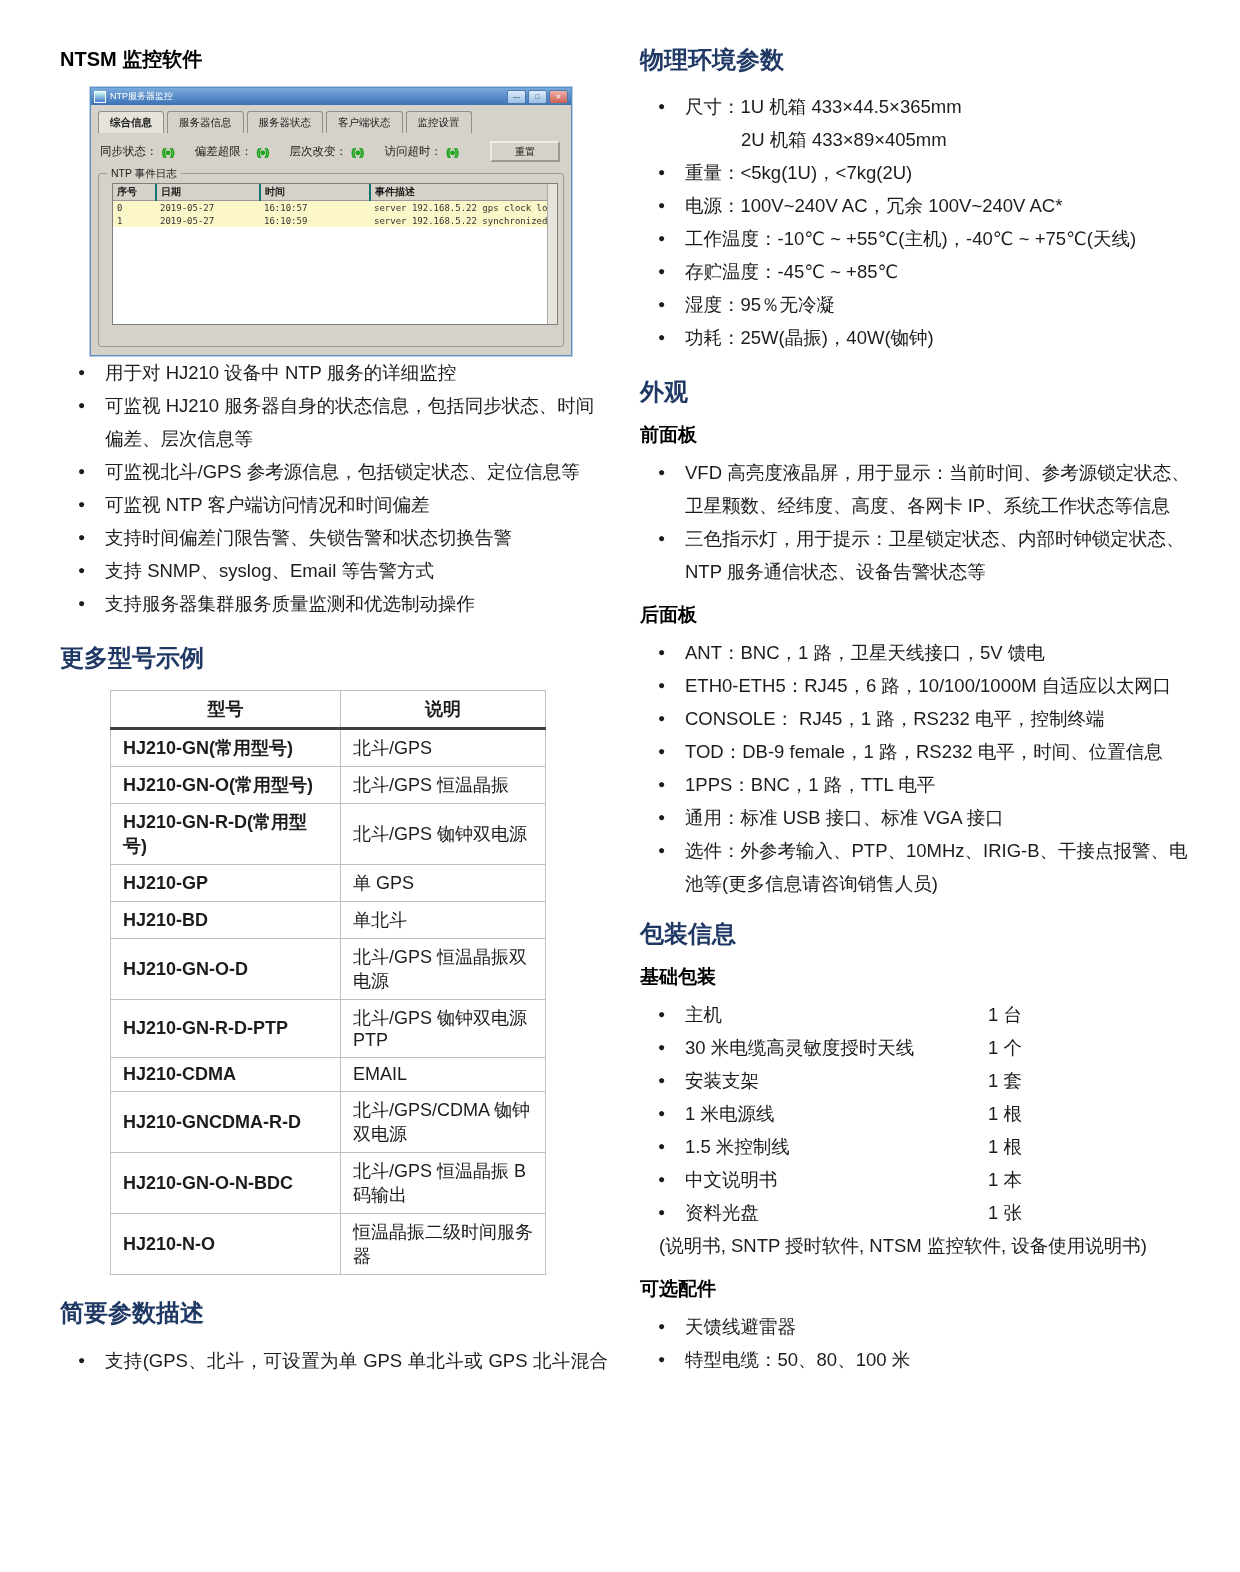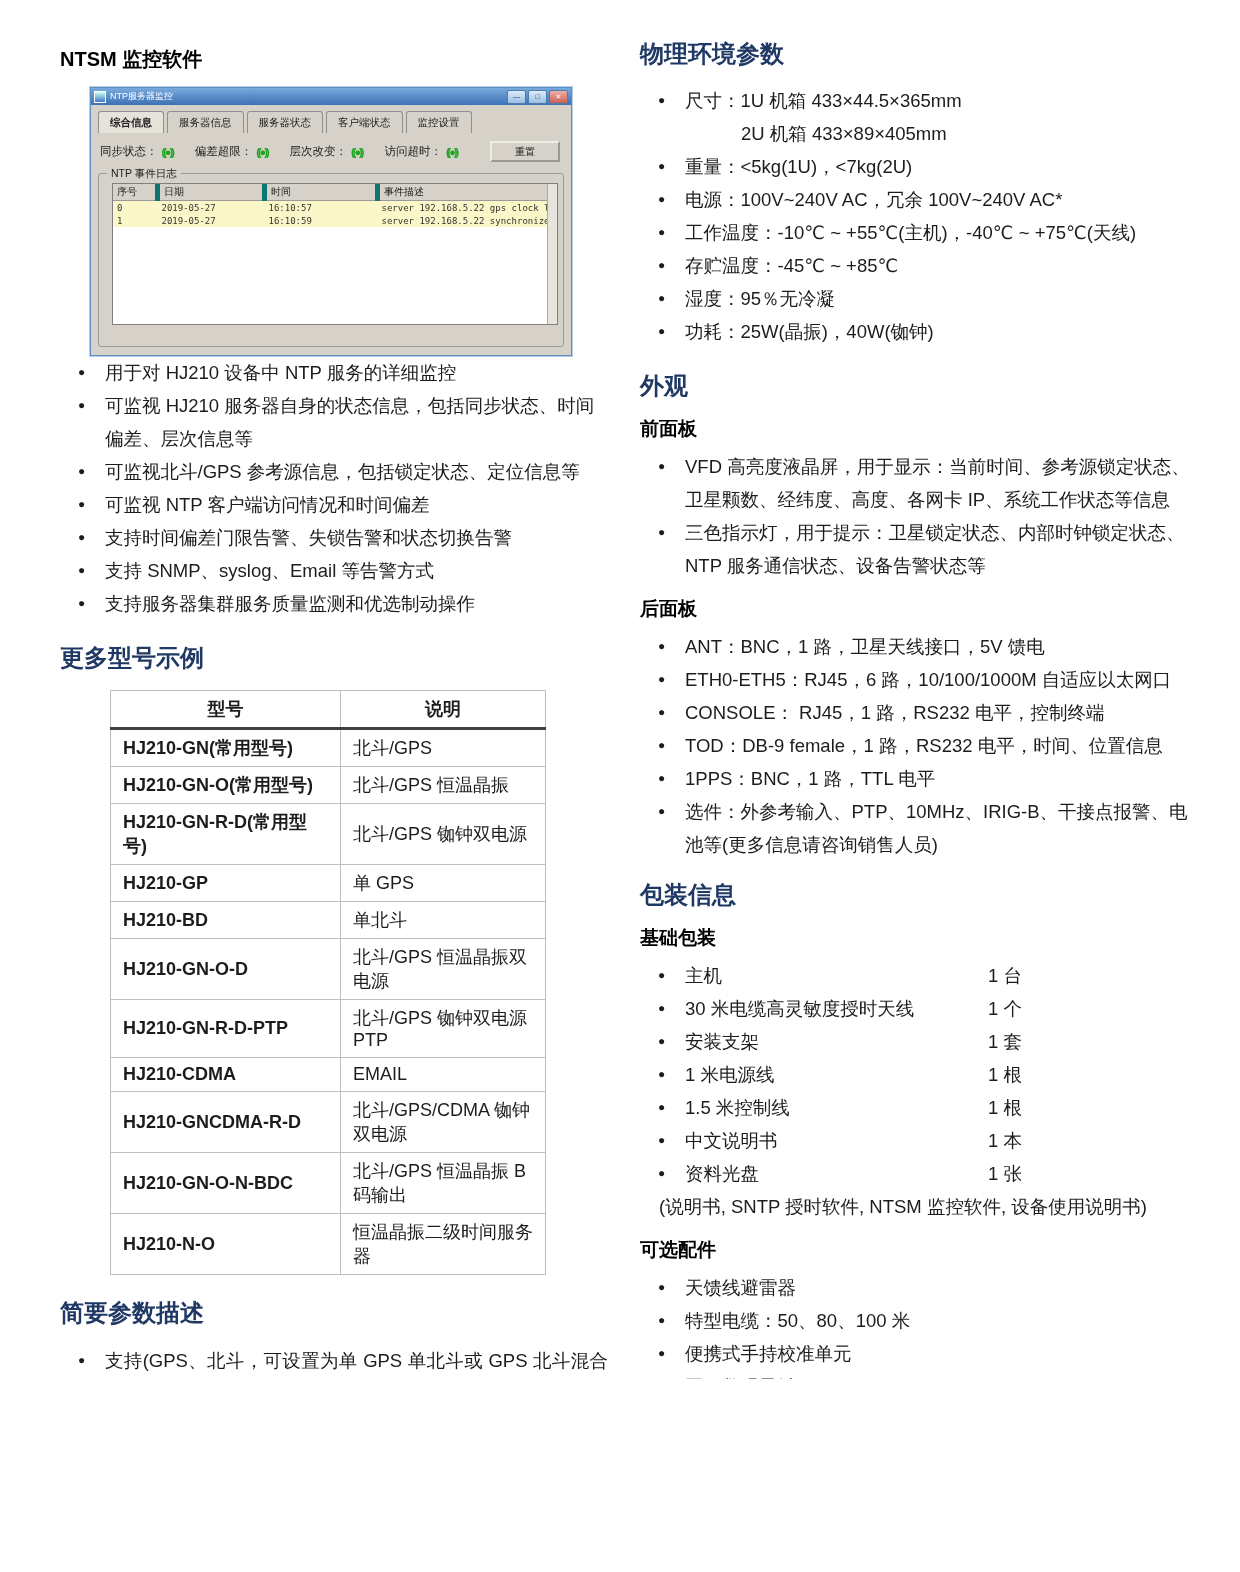--- a/index.html
+++ b/index.html
@@ -1,19 +1,19 @@
 <!DOCTYPE html>
 <html><head>
 <meta charset="utf-8">
 <style>
   html,body{margin:0;padding:0;background:#fff;}
   .page{position:relative;width:1240px;height:1379px;background:#fff;overflow:hidden;
         font-family:"Liberation Sans","DejaVu Sans",sans-serif;color:#1c1c1c;}
   .col-left{position:absolute;left:60px;top:46px;width:548px;}
-  .col-right{position:absolute;left:640px;top:38px;width:552px;}
+  .col-right{position:absolute;left:640px;top:44px;width:552px;}
 
   .h-black{font-size:20px;font-weight:bold;color:#000;margin:0 0 14px 0;}
   .h-blue{font-size:24px;font-weight:bold;color:#1f3864;margin:0 0 14px 0;}
   .h-sub{font-size:19px;font-weight:bold;color:#000;margin:14px 0 8px 0;}
 
   
   .app-window{width:480px;margin-left:30px;border:1px solid #5e8fc4;box-shadow:0 0 0 1px #b8cfe6;}
   .titlebar{height:17px;background:linear-gradient(#79aadc,#3c71b4);display:flex;align-items:center;padding:0 3px;}
   .app-icon{width:10px;height:10px;background:linear-gradient(#cfe,#47c);border:1px solid #fff;flex:0 0 auto;}
   .title-text{color:#fff;font-size:9px;margin-left:4px;flex:1;white-space:nowrap;overflow:hidden;}
@@ -31,22 +31,22 @@
   .ind{display:flex;align-items:center;margin-right:22px;white-space:nowrap;}
   .ind-label{margin-right:4px;}
   .ind-icon{color:#1ea51e;font-weight:bold;font-size:11px;letter-spacing:-2px;}
   .reset-btn{margin-left:auto;width:70px;height:21px;font-size:10px;font-family:inherit;
              background:#d6d2c9;border:2px outset #efece4;color:#111;}
   .groupbox{position:relative;border:1px solid #9a9a9a;border-radius:3px;margin:4px 2px 0 2px;
             height:158px;padding:9px 5px 5px 13px;background:#d6d2c9;}
   .group-title{position:absolute;top:-7px;left:8px;background:#d6d2c9;padding:0 4px;font-size:10.5px;}
   .log-view{position:relative;background:#fff;border:1px solid #7f7f7f;height:140px;overflow:hidden;}
   .logtable{width:100%;border-collapse:collapse;table-layout:fixed;}
-  .logtable th{background:#d6d2c9;border-right:5px solid #0f766e;border-bottom:1px solid #9a9a9a;
-               font-weight:normal;font-size:10px;text-align:left;padding:1px 4px;height:14px;white-space:nowrap;}
+  .logtable th{background:#d6d2c9;border-right:2px solid #0f766e;border-bottom:1px solid #9a9a9a;
+               font-weight:bold;font-size:10px;text-align:left;padding:1px 4px;height:14px;white-space:nowrap;}
   .logtable td{font-family:"DejaVu Sans Mono",monospace;font-size:9px;padding:0 4px;height:13px;
                white-space:nowrap;overflow:hidden;color:#333;}
   .logtable tr.hl{background:#fbf7c8;}
   .c-idx{width:34px;} .c-date{width:94px;} .c-time{width:100px;}
   .vtrack{position:absolute;top:0;right:0;bottom:0;width:9px;background:#e7e4dd;border-left:1px solid #aaa;}
 
   
   ul.bullets{list-style:none;margin:0;padding:0;font-size:18.5px;line-height:33px;color:#1c1c1c;}
   ul.bullets li{position:relative;padding-left:45px;}
   ul.bullets li::before{content:"●";position:absolute;left:18px;top:0;font-size:12px;}
@@ -241,20 +241,21 @@
       <li>VFD 高亮度液晶屏，用于显示：当前时间、参考源锁定状态、卫星颗数、经纬度、高度、各网卡 IP、系统工作状态等信息</li>
       <li>三色指示灯，用于提示：卫星锁定状态、内部时钟锁定状态、NTP 服务通信状态、设备告警状态等</li>
     </ul>
     <h4 class="h-sub">后面板</h4>
     <ul class="bullets">
       <li>ANT：BNC，1 路，卫星天线接口，5V 馈电</li>
       <li>ETH0-ETH5：RJ45，6 路，10/100/1000M 自适应以太网口</li>
       <li>CONSOLE： RJ45，1 路，RS232 电平，控制终端</li>
       <li>TOD：DB-9 female，1 路，RS232 电平，时间、位置信息</li>
       <li>1PPS：BNC，1 路，TTL 电平</li>
+      <li>通用：标准 USB 接口、标准 VGA 接口</li>
       <li>选件：外参考输入、PTP、10MHz、IRIG-B、干接点报警、电池等(更多信息请咨询销售人员)</li>
     </ul>
 
     <h2 class="h-blue sec-gap-md">包装信息</h2>
     <h4 class="h-sub">基础包装</h4>
     <ul class="bullets">
       <li><span>主机</span><span class="qty">1 台</span></li>
       <li><span>30 米电缆高灵敏度授时天线</span><span class="qty">1 个</span></li>
       <li><span>安装支架</span><span class="qty">1 套</span></li>
       <li><span>1 米电源线</span><span class="qty">1 根</span></li>

